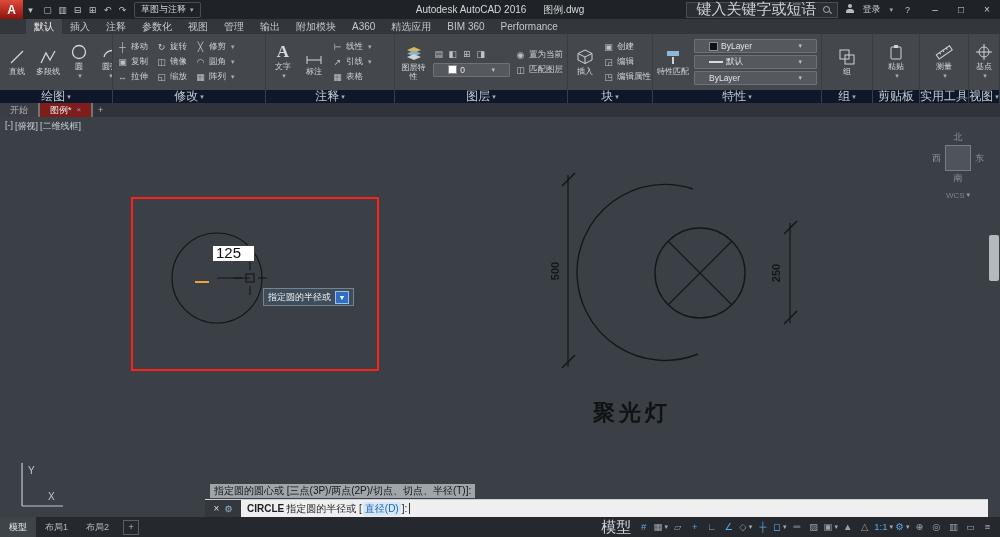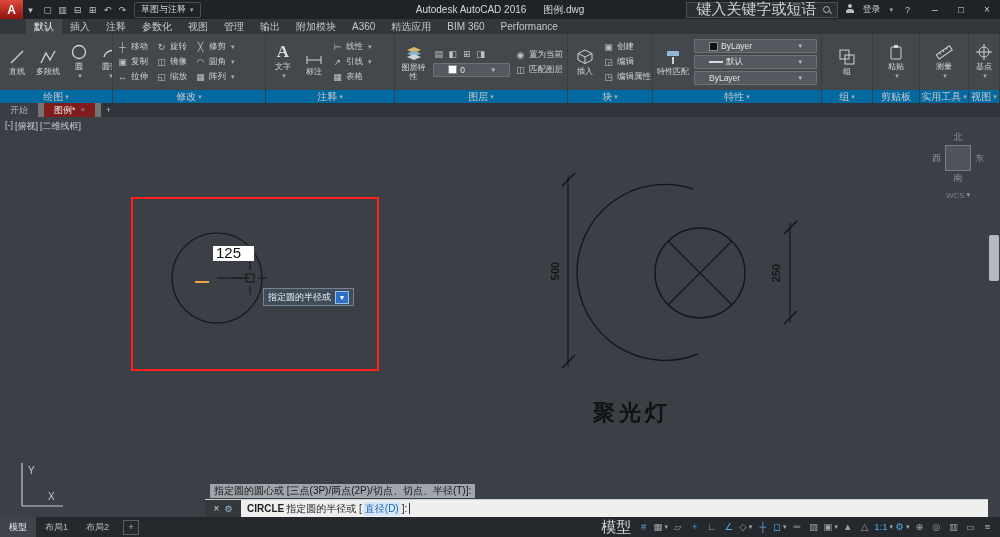--- a/index.html
+++ b/index.html
@@ -37,41 +37,41 @@
   
   .ribbon-tabs{height:15px;background:#33363b;display:flex;align-items:stretch;
                font-size:10px;color:#c3c7cb;padding-left:26px;flex:none}
   .rtab{padding:0 8px;line-height:15px;white-space:nowrap}
   .rtab.active{background:#44474c;color:#f2f3f4}
 
   
   .ribbon{height:69px;background:#44474c;display:flex;flex:none}
   .panel{display:flex;flex-direction:column;border-right:1px solid #393c41;min-width:0}
   .pc{flex:1;display:flex;align-items:center;padding:2px 4px;gap:5px;overflow:hidden}
-  .plabel{height:13px;background:#0369a1;font-size:10px;color:#c6c9cd;text-align:center;line-height:13px;white-space:nowrap}
+  .plabel{height:13px;background:#0f172a;font-size:12px;color:#c6c9cd;text-align:center;line-height:13px;white-space:nowrap}
   .bigbtn{display:flex;flex-direction:column;align-items:center;justify-content:center;gap:1px;
           color:#d5d8db;font-size:8px;min-width:26px;text-align:center}
   .bigbtn svg{display:block}
   .blabel{line-height:9px;max-width:36px}
   .smallcol{display:flex;flex-direction:column;justify-content:center;gap:2px}
   .smallbtn{display:flex;align-items:center;gap:3px;font-size:8.5px;color:#ced1d5;height:13px;white-space:nowrap}
   .smicon{width:11px;text-align:center;font-size:9px;color:#bdc2c7;flex:none}
   .mgrid{display:grid;grid-template-columns:auto auto auto;column-gap:8px;row-gap:2px}
   .drop{display:flex;align-items:center;gap:3px;height:12px;background:#55585e;border:1px solid #6e7176;
         border-radius:1px;font-size:8.5px;color:#e3e5e8;padding:0 14px;white-space:nowrap}
   .drop .dcaret{margin-left:auto;font-size:7px;color:#b9bdc2}
   .sw{width:7px;height:7px;border:1px solid #8b8f94;flex:none}
   .sw.white{background:#fff}
   .sw.black{background:#101214}
   .lw-line{width:14px;height:2px;background:#d9dbde;flex:none}
   .atext{font-family:"Liberation Serif","DejaVu Serif",serif;font-size:17px;font-weight:bold;color:#d8dbde;line-height:18px}
 
   
   .filetabs{height:14px;background:#30333a;display:flex;align-items:stretch;font-size:9px;color:#aeb2b7;flex:none}
-  .ftab{padding:0 10px;line-height:14px;background:#3a3d44;border-right:6px solid #737373;display:flex;align-items:flex-start;gap:5px}
+  .ftab{padding:0 10px;line-height:14px;background:#3a3d44;border-right:2px solid #737373;display:flex;align-items:flex-start;gap:5px}
   .ftab.active{background:#7f1d1d;color:#e8eaec}
   .ftab .x{font-size:8px;color:#9aa0a6}
   .ftab-plus{width:15px;text-align:center;line-height:14px;color:#b4b9be}
 
   
   .canvas{position:relative;flex:1;background:#3a4046;overflow:hidden}
   .geom{position:absolute;left:0;top:0}
   svg text{font-family:"Liberation Sans","DejaVu Sans",sans-serif}
   .vplabel{position:absolute;left:5px;top:3px;font-size:9px;color:#c9ced3;display:flex;gap:2px}
   .viewcube{position:absolute;left:926px;top:14px;width:64px;text-align:center;

